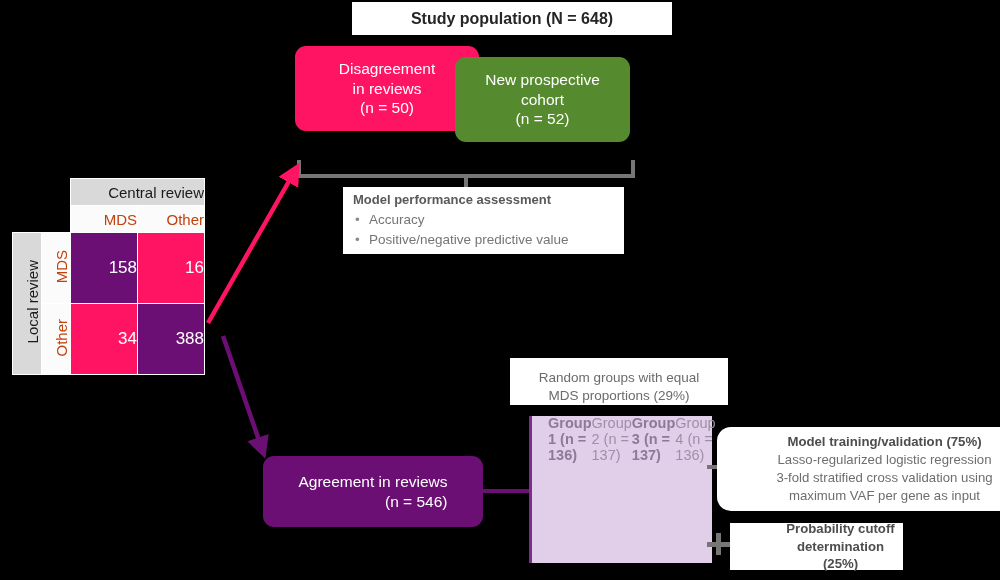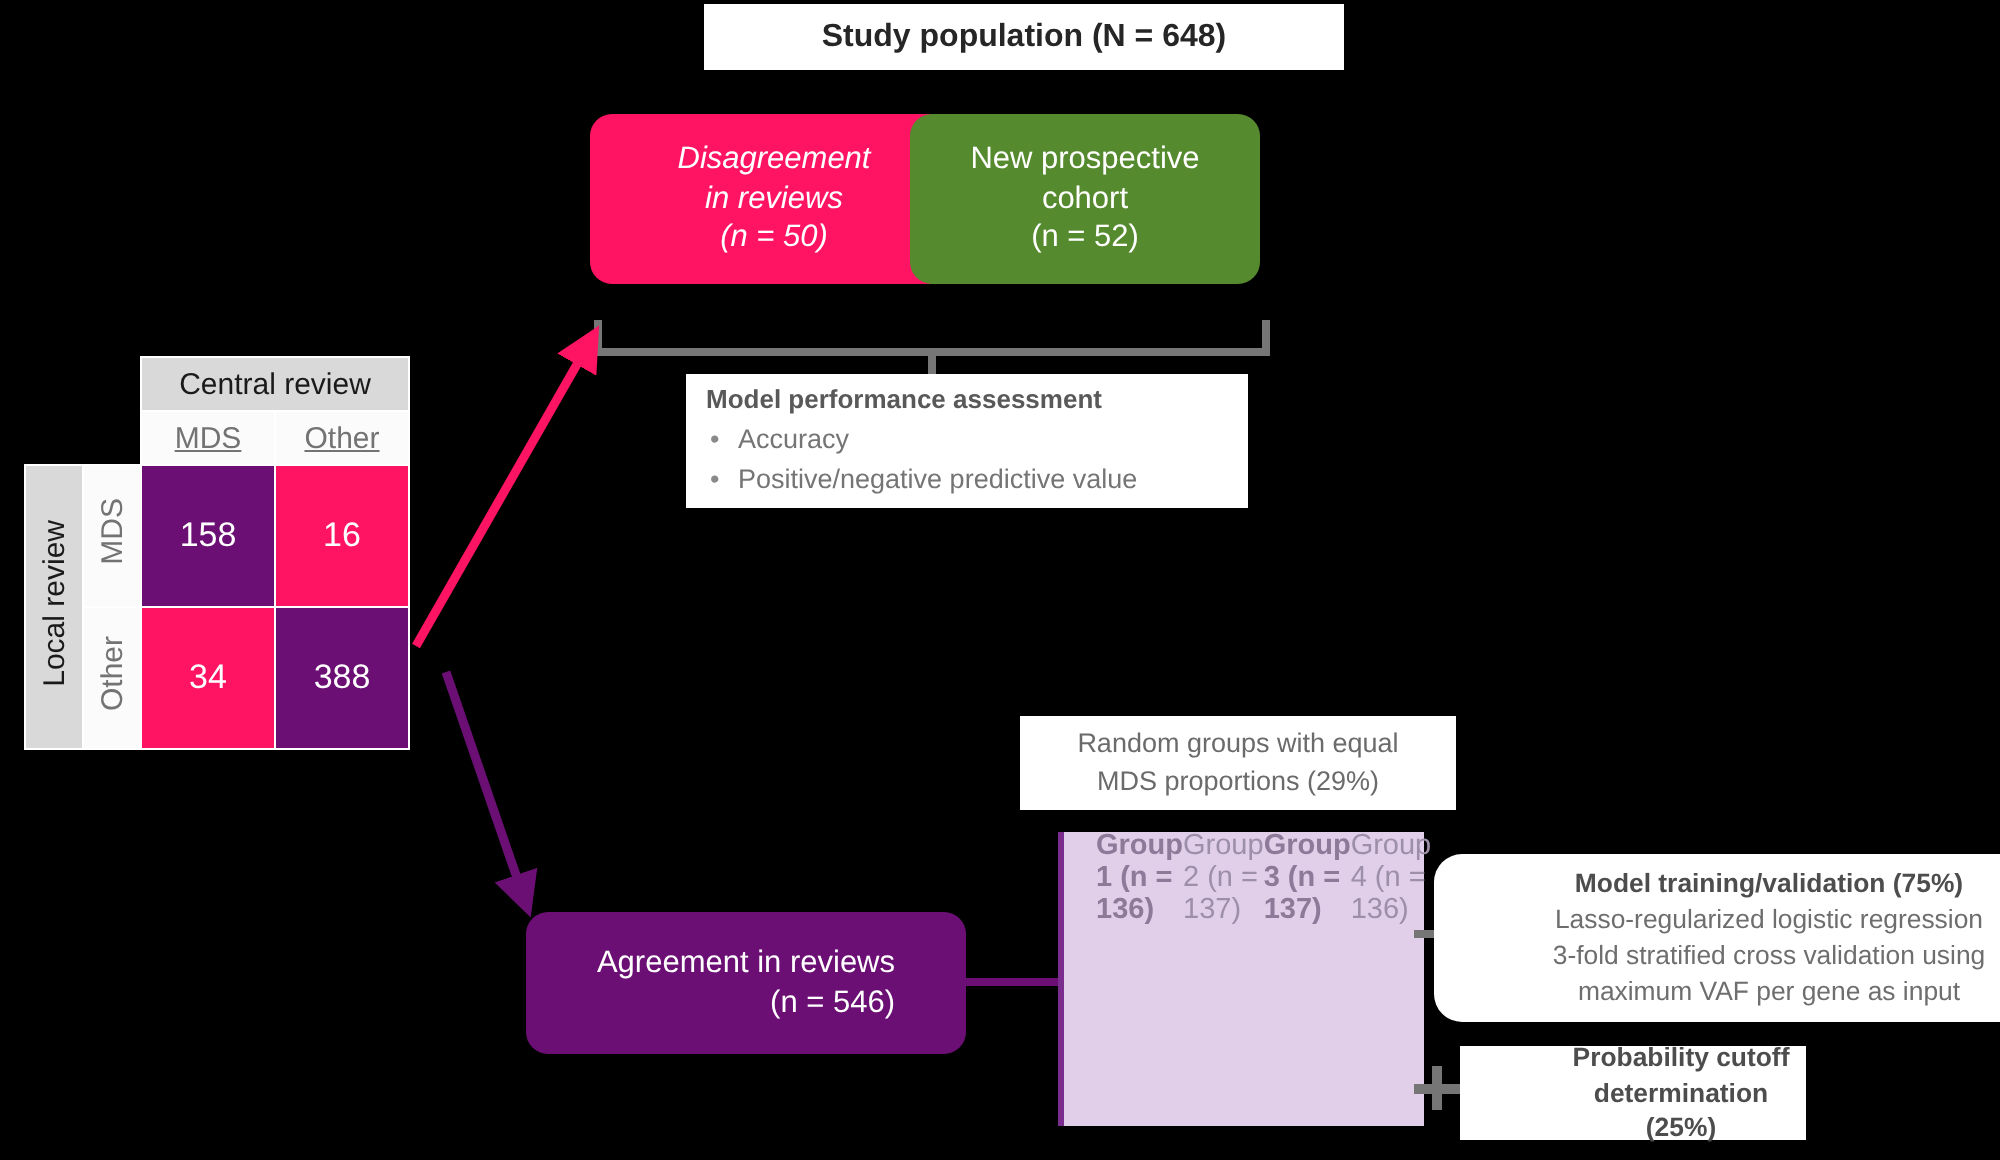--- a/index.html
+++ b/index.html
@@ -41,48 +41,48 @@
     color:#ffffff;
     display:flex;
     align-items:center;
     justify-content:center;
     text-align:center;
     box-sizing:border-box;
     line-height:1.28;
     font-size:15.5px;
   }
   #disagreement-card{
-    left:295px; top:57px; width:184px; height:85px;font-style:italic;
+    left:295px; top:46px; width:184px; height:85px;
   }
   #newcohort-card{
     left:455px; top:57px; width:175px; height:85px;
   }
   #agreement-card{
     left:263px; top:456px; width:220px; height:71px;
     font-size:15.5px;
     text-align:right;
   }
 
   
   #matrix{
     left:12px; top:178px;
   }
   #matrix table{border-collapse:collapse;}
   #matrix td, #matrix th{
     padding:0; margin:0;
     border:1px solid #ffffff;
-    text-align:center;
+    text-align:right;
     vertical-align:middle;
     font-weight:normal;
   }
   .hdr-gray{
     background:#d9d9d9; color:#1a1a1a; font-size:15px;
   }
   .hdr-white{
-    background:#fbfbfb; color:#737373; font-size:15px;text-decoration:underline;
+    background:#fbfbfb; color:#c2410c; font-size:15px;
   }
   .vert{
     writing-mode:vertical-rl;
     transform:rotate(180deg);
     white-space:nowrap;
   }
   .cell{
     color:#ffffff; font-size:17px; width:66px; height:70px;
   }
   .cell.agree{background:#6b0f74;}
@@ -107,21 +107,21 @@
   #model-perf-box li{
     position:relative; color:#757575; font-size:13.5px; line-height:1.45;
   }
   #model-perf-box li:before{
     content:"\2022"; position:absolute; left:-14px; top:0; color:#8a8a8a;
   }
 
   
   #randgroups-box{
     left:510px; top:358px; width:218px; height:47px;
-    font-size:13.5px; line-height:1.35; color:#6b6b6b;
+    font-size:13.5px; line-height:1.35; color:#6b6b6b;justify-content:flex-end;
   }
   #groups-panel{
     left:529px; top:416px; width:183px; height:147px;
     background:#e1cfea;
     border-left:3px solid #7b2d8e;
     box-sizing:border-box;
     display:flex; flex-direction:row; justify-content:space-around;
     padding-left:16px;
   }
   .group-row{

